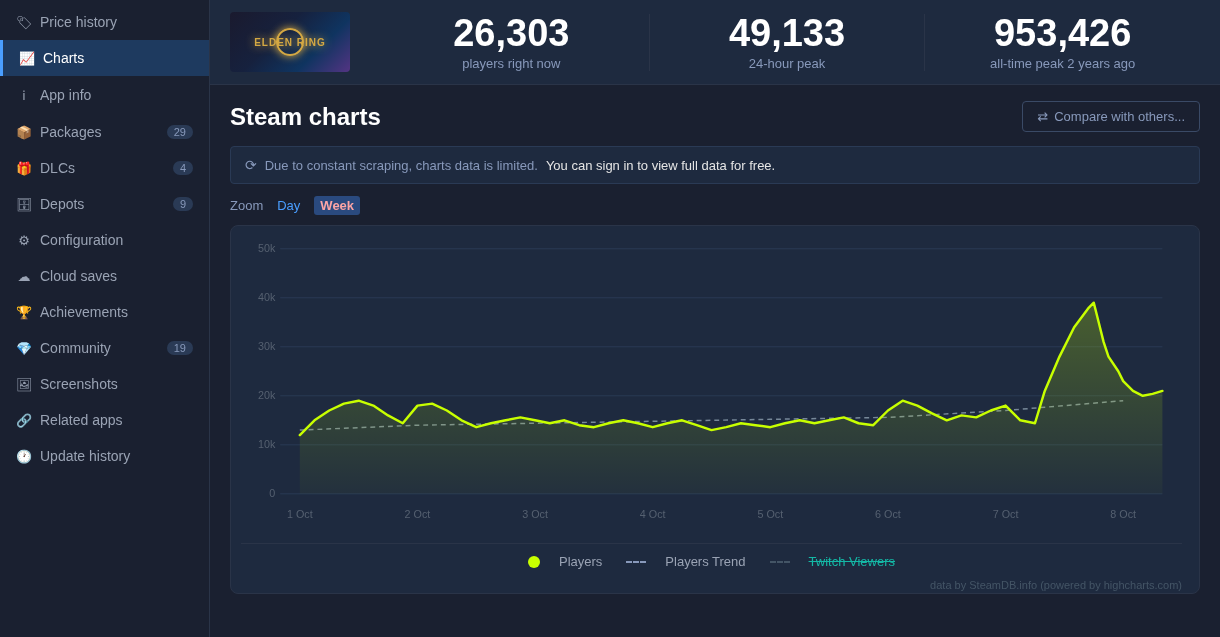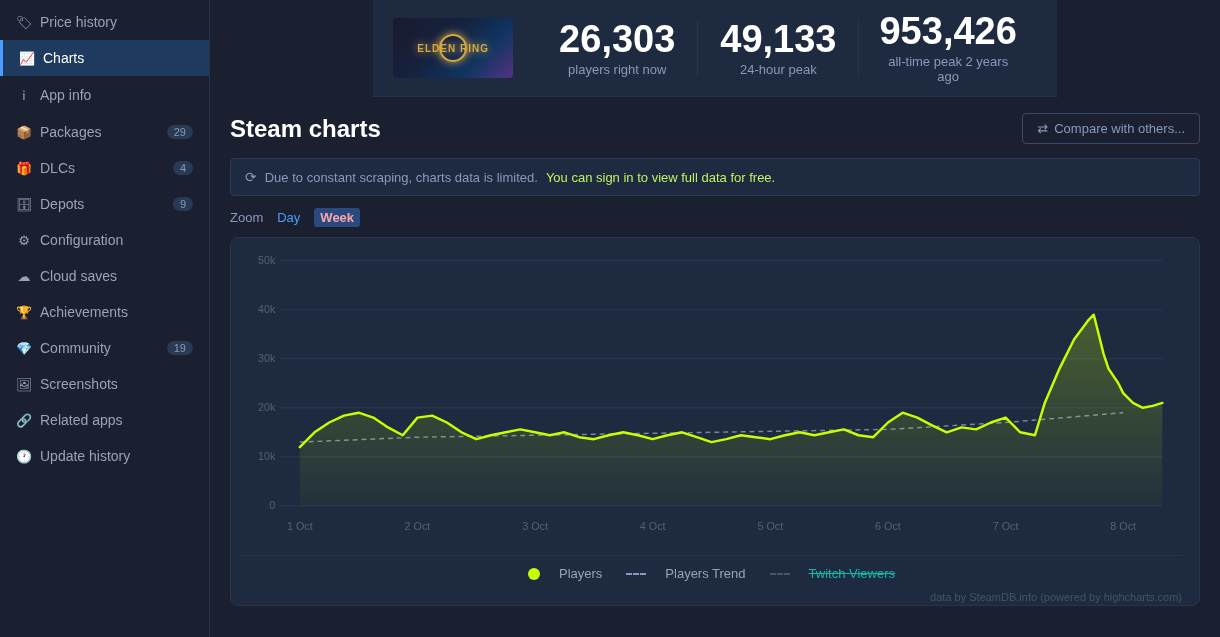--- a/index.html
+++ b/index.html
@@ -48,21 +48,20 @@
       border-radius: 10px;
       padding: 1px 7px;
       font-size: 11px;
     }
     
     .main {
       flex: 1;
       display: flex;
       flex-direction: column;
       overflow: hidden;
-      align-items: center;
     }
     
     .stats-bar {
       background: #1e2a3f;
       display: flex;
       align-items: center;
       padding: 12px 20px;
       gap: 0;
       border-bottom: 1px solid #2a3448;
     }
@@ -149,21 +148,21 @@
       border: 1px solid #2a3a55;
       border-radius: 4px;
       padding: 10px 14px;
       margin-bottom: 12px;
       display: flex;
       align-items: center;
       gap: 8px;
       font-size: 13px;
       color: #8899bb;
     }
-    .notice a { color: #bef264; text-decoration: none; }
+    .notice a { color: #e5e5e5; text-decoration: none; }
     .notice-icon { font-size: 14px; }
     
     .zoom-bar {
       display: flex;
       align-items: center;
       gap: 8px;
       margin-bottom: 10px;
     }
     .zoom-label { color: #8899bb; font-size: 13px; }
     .zoom-btn {

